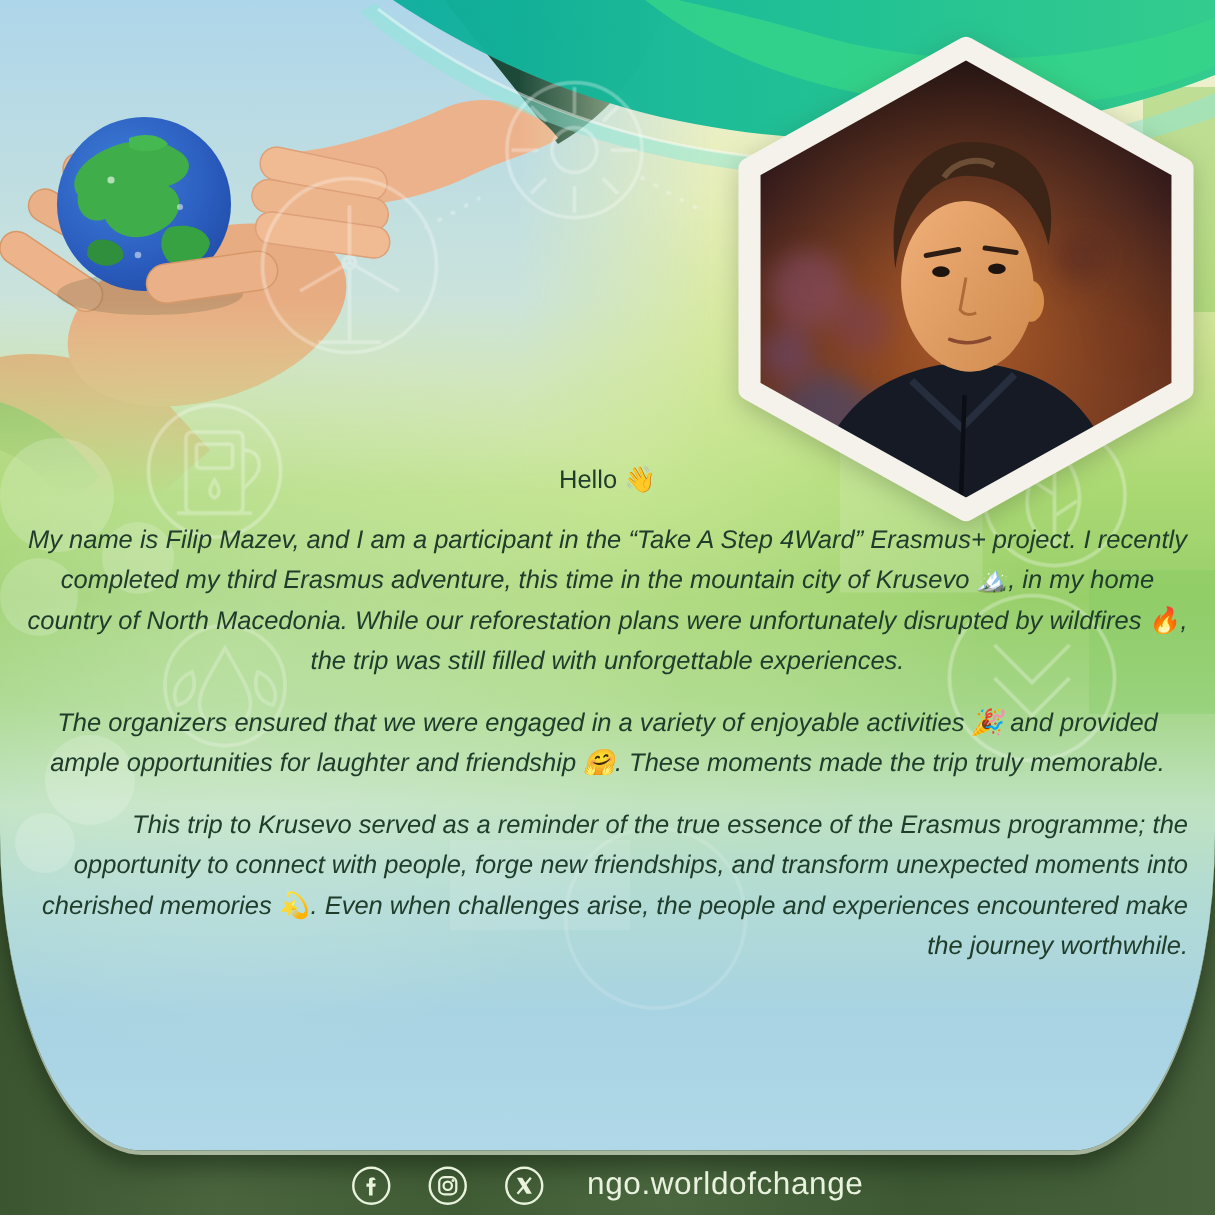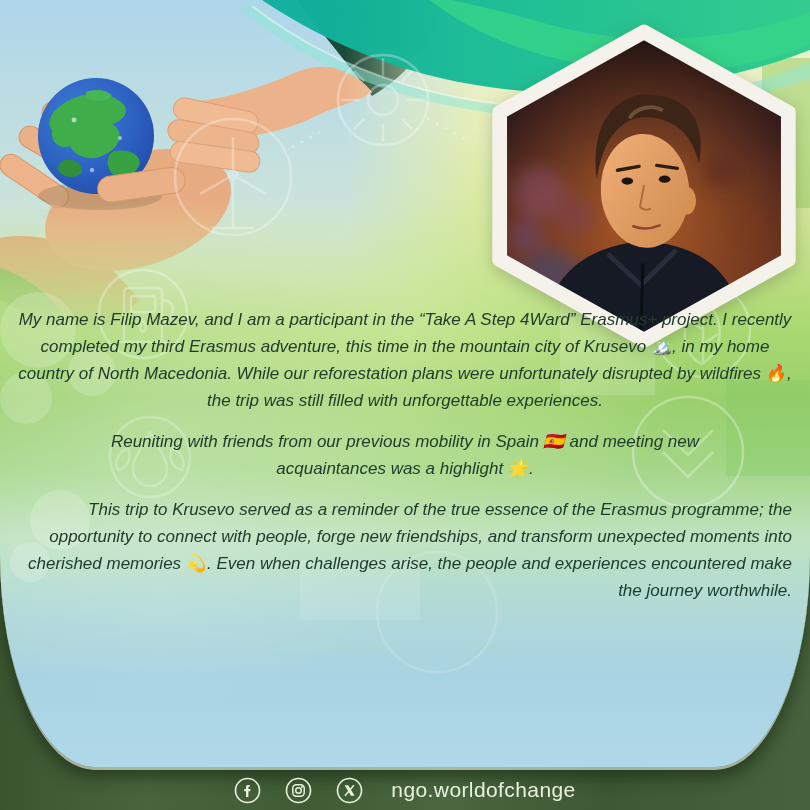--- a/index.html
+++ b/index.html
@@ -230,22 +230,23 @@
       <path d="M138,149 L160,145 M178,144 L199,147" stroke="#2e1d12" stroke-width="3.5" stroke-linecap="round"></path>
       <ellipse cx="148" cy="160" rx="6" ry="3.6" fill="#1d1410"></ellipse>
       <ellipse cx="186" cy="158" rx="6" ry="3.6" fill="#1d1410"></ellipse>
       <path d="M165,164 L161,186 Q165,191 172,188" stroke="#b06a38" stroke-width="2" fill="none"></path>
       <path d="M154,206 Q166,211 181,205" stroke="#8a4a30" stroke-width="2.5" fill="none" stroke-linecap="round"></path>
     </g>
     <path d="M165,8 L312,90 L312,240 L165,322 L18,240 L18,90 Z" fill="none" stroke="#f4f2ea" stroke-width="15" stroke-linejoin="round"></path>
   </svg>
 
   <div class="content">
+    <div class="greeting">Hello 👋</div>
     <p class="p1">My name is Filip Mazev, and I am a participant in the “Take A Step 4Ward” Erasmus+ project. I recently completed my third Erasmus adventure, this time in the mountain city of Krusevo 🏔️, in my home country of North Macedonia. While our reforestation plans were unfortunately disrupted by wildfires 🔥, the trip was still filled with unforgettable experiences.</p>
-    <p class="p3">Reuniting with friends from our previous mobility in Spain 🇪🇸 and meeting new acquaintances was a highlight 🌟.</p>
+    <p class="p2">The organizers ensured that we were engaged in a variety of enjoyable activities 🎉 and provided ample opportunities for laughter and friendship 🤗. These moments made the trip truly memorable.</p>
     <p class="p4">This trip to Krusevo served as a reminder of the true essence of the Erasmus programme; the opportunity to connect with people, forge new friendships, and transform unexpected moments into cherished memories 💫. Even when challenges arise, the people and experiences encountered make the journey worthwhile.</p>
   </div>
 </div>
 
 <div class="footer">
   <svg class="icon" viewBox="0 0 27 27">
     <circle cx="13.5" cy="13.5" r="12" fill="none" stroke="#e8f2dc" stroke-width="1.6"></circle>
     <path d="M15.5,8 L13.8,8 C12.5,8 12,8.8 12,10 L12,12 L10.3,12 L10.3,14.2 L12,14.2 L12,20 L14.4,20 L14.4,14.2 L16.2,14.2 L16.5,12 L14.4,12 L14.4,10.4 C14.4,9.8 14.7,9.6 15.3,9.6 L16.5,9.6 Z" fill="#e8f2dc"></path>
   </svg>
   <svg class="icon" viewBox="0 0 27 27">

